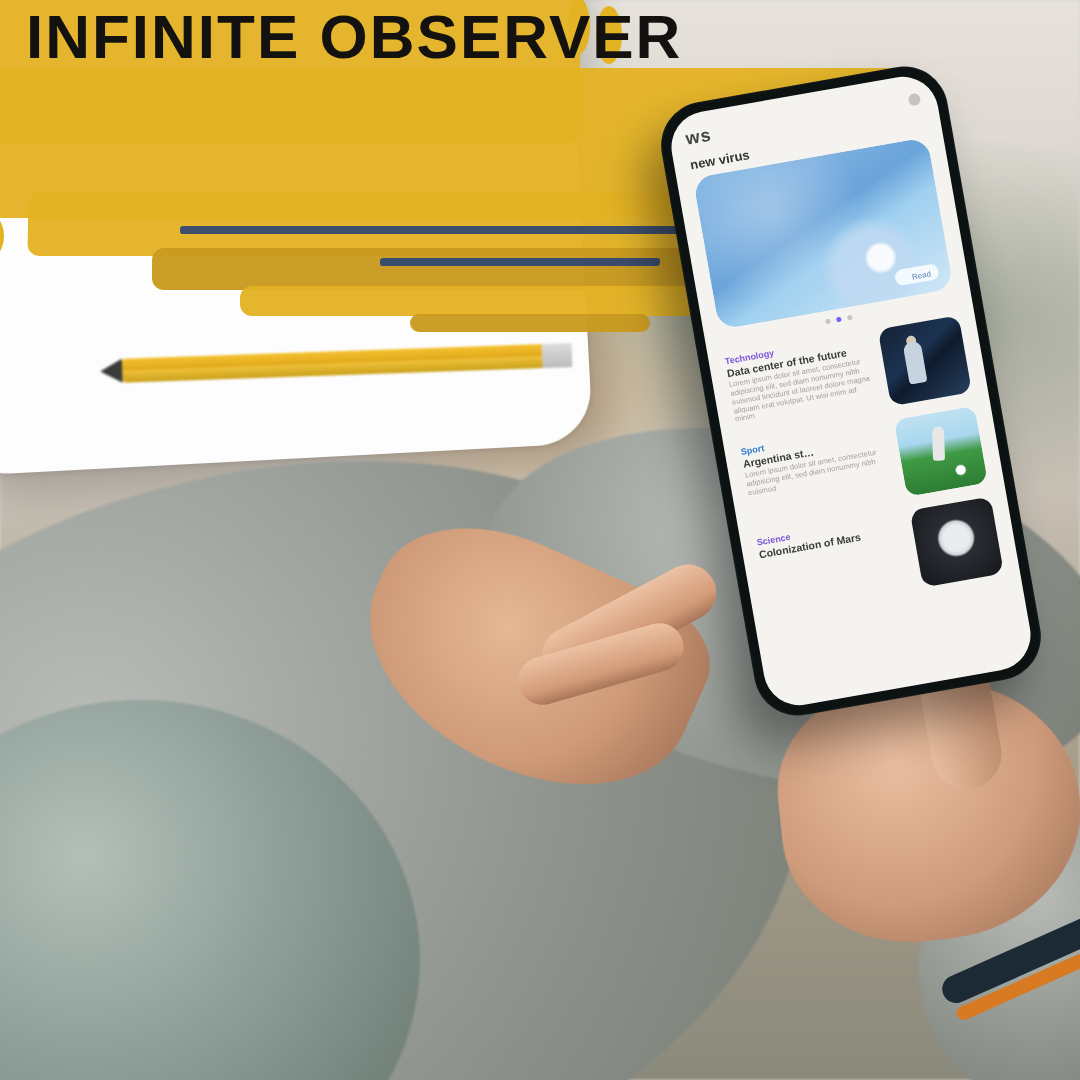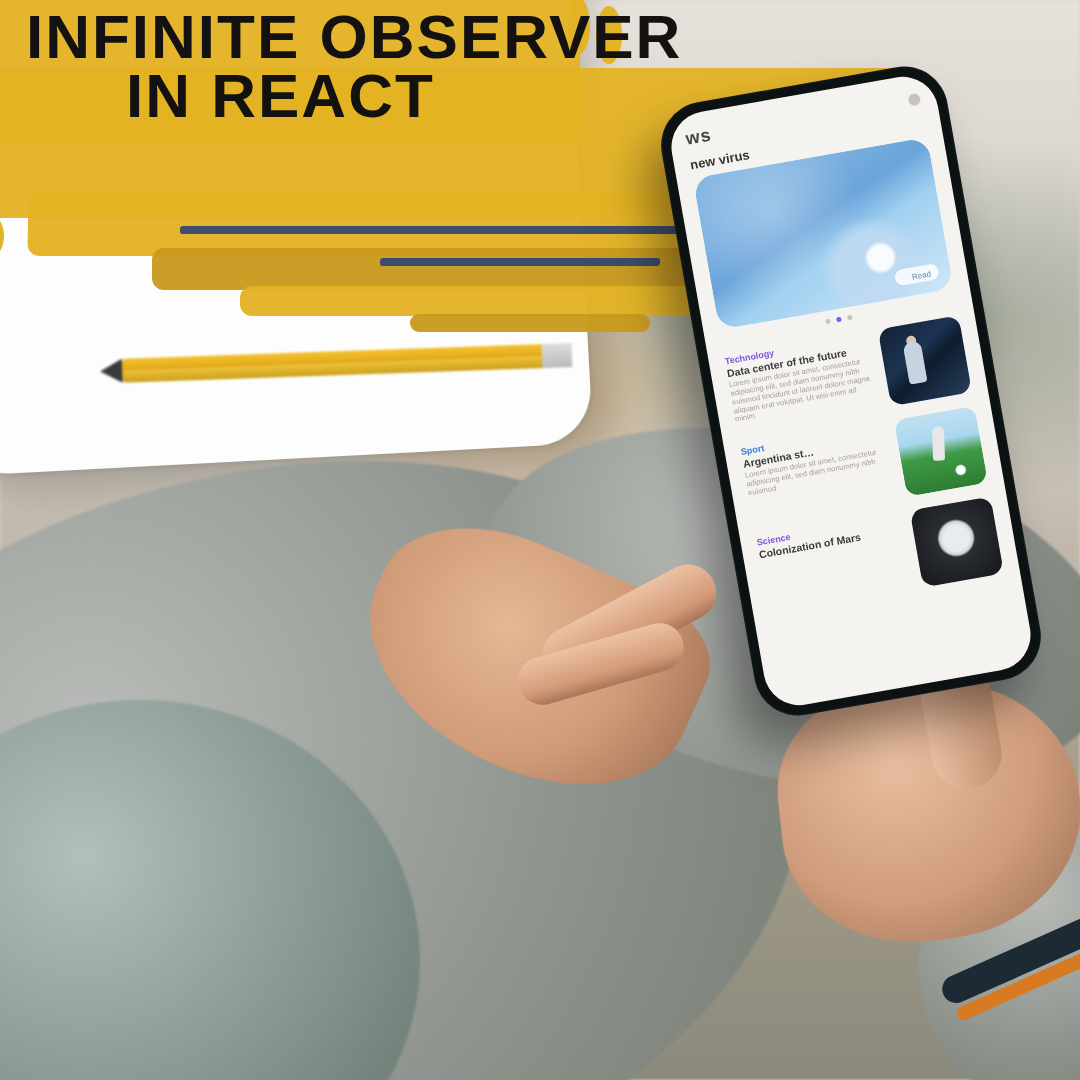--- a/index.html
+++ b/index.html
@@ -274,21 +274,20 @@
   <div class="bluebar b1"></div>
   <div class="stroke s4 dark"></div>
   <div class="bluebar b2"></div>
   <div class="stroke s5"></div>
   <div class="stroke s6 dark"></div>
   <div class="feather f3"></div>
 </div>
 
 <div class="title">
   <div class="line1">INFINITE OBSERVER</div>
-  <div class="line2">IN REACT</div>
 </div>
 
 <div class="sweater sw-body"></div>
 <div class="sweater sw-fore"></div>
 <div class="sweater sw-neck"></div>
 <div class="sweater sw-wrist"></div>
 <div class="bracelet dark"></div>
 <div class="bracelet orange"></div>
 
 <div class="hand-right"></div>

